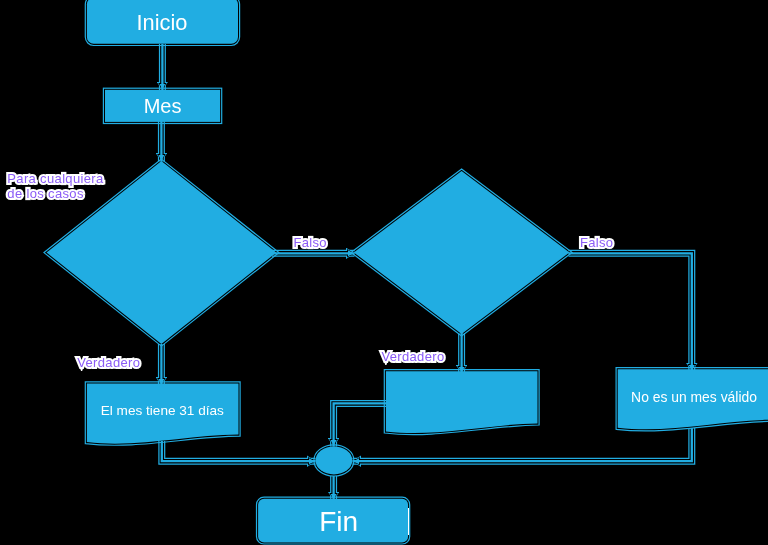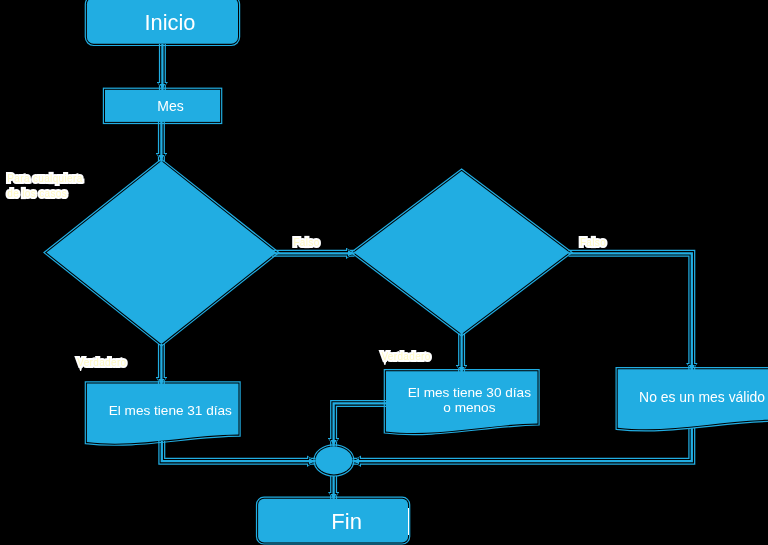--- a/index.html
+++ b/index.html
@@ -3,23 +3,23 @@
 <meta charset="utf-8">
 <title>Diagrama de flujo — Meses del anio</title>
 <style>
   html,body{margin:0;padding:0;background:#000;}
   body{width:768px;height:545px;overflow:hidden;
        font-family:"Liberation Sans","DejaVu Sans",sans-serif;}
   #canvas{position:relative;width:768px;height:545px;background:#000;overflow:hidden;}
   svg.layer{position:absolute;left:0;top:0;width:768px;height:545px;}
   .shape-text{position:absolute;color:#fff;text-align:center;white-space:pre;
               font-size:13.6px;line-height:15.35px;letter-spacing:0px;
-              transform:translateZ(0);margin-left:8px;}
-  .edge-label{position:absolute;color:#fef9c3;white-space:pre;
-              font-size:10px;line-height:15.5px;letter-spacing:0.35px;
+              transform:translateZ(0);}
+  .edge-label{position:absolute;color:#8b5cf6;white-space:pre;
+              font-size:13px;line-height:15.5px;letter-spacing:0.35px;
               paint-order:stroke fill;-webkit-text-stroke:4.2px #fff;
               transform:translateZ(0);}
   .caret{position:absolute;background:#fff;}
 </style>
 </head>
 <body>
 
 <div id="canvas">
   <svg class="layer" viewBox="0 0 768 545" preserveAspectRatio="none">
     <defs>
@@ -125,26 +125,24 @@
       <ellipse cx="333.9" cy="460.4" rx="18.4" ry="14" fill="#21ade2"></ellipse>
     </g>
 
     <g>
       <rect x="256.5" y="497.2" width="153.2" height="46.8" rx="7.5" ry="7.5" fill="none" stroke="#21ade2" stroke-width="1.2"></rect>
       <rect x="258.1" y="498.8" width="150" height="43.6" rx="6" ry="6" fill="#21ade2"></rect>
     </g>
   </svg>
 
   <div class="shape-text" style="left:86.4px;top:11.2px;width:151.1px;font-size:21.8px;line-height:24px;">Inicio</div>
-  <div class="shape-text" style="left:105px;top:97.5px;width:115.1px;font-size:14px;line-height:16px;">Mes</div>
+  <div class="shape-text" style="left:105px;top:97.5px;width:115.1px;font-size:20px;line-height:16px;">Mes</div>
   <div class="shape-text" style="left:86.3px;top:402.5px;width:152px;">El mes tiene 31 días</div>
-  <div class="shape-text" style="left:385.4px;top:384.5px;width:152px;">El mes tiene 30 días
-o menos</div>
   <div class="shape-text" style="left:617.2px;top:389.9px;width:153.7px;font-size:13.9px;">No es un mes válido</div>
-  <div class="shape-text" style="left:257.6px;top:510.4px;width:162px;font-size:22px;line-height:24px;">Fin</div>
+  <div class="shape-text" style="left:257.6px;top:510.4px;width:162px;font-size:28px;line-height:24px;">Fin</div>
 
   <div class="edge-label" style="left:7.3px;top:170.8px;">Para cualquiera
 de los casos</div>
   <div class="edge-label" style="left:293.4px;top:235px;">Falso</div>
   <div class="edge-label" style="left:579.9px;top:235px;">Falso</div>
   <div class="edge-label" style="left:77.2px;top:355.1px;">Verdadero</div>
   <div class="edge-label" style="left:381.4px;top:349px;">Verdadero</div>
 
   <div class="caret" style="left:407.8px;top:507.7px;width:1.5px;height:27.3px;"></div>
 </div>

